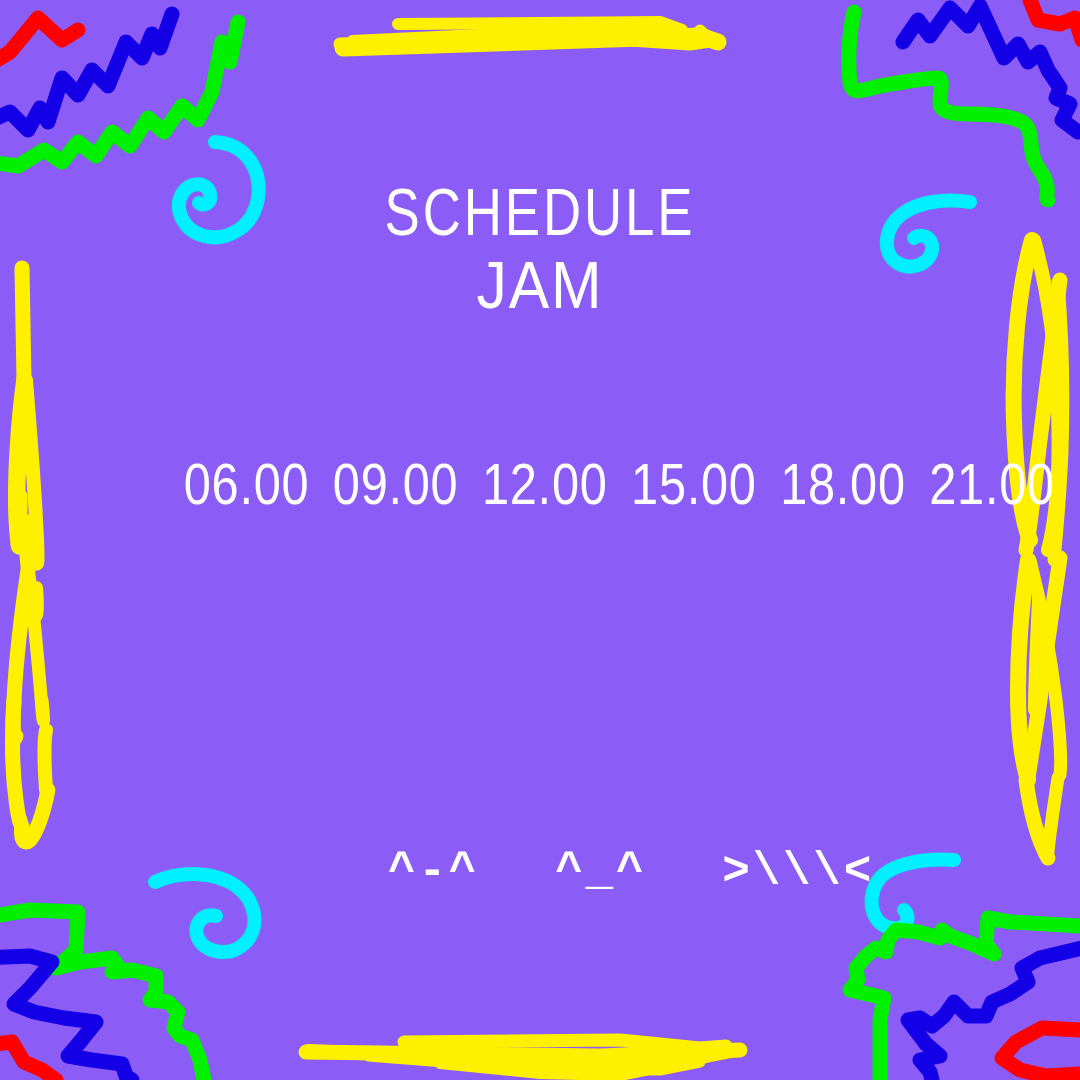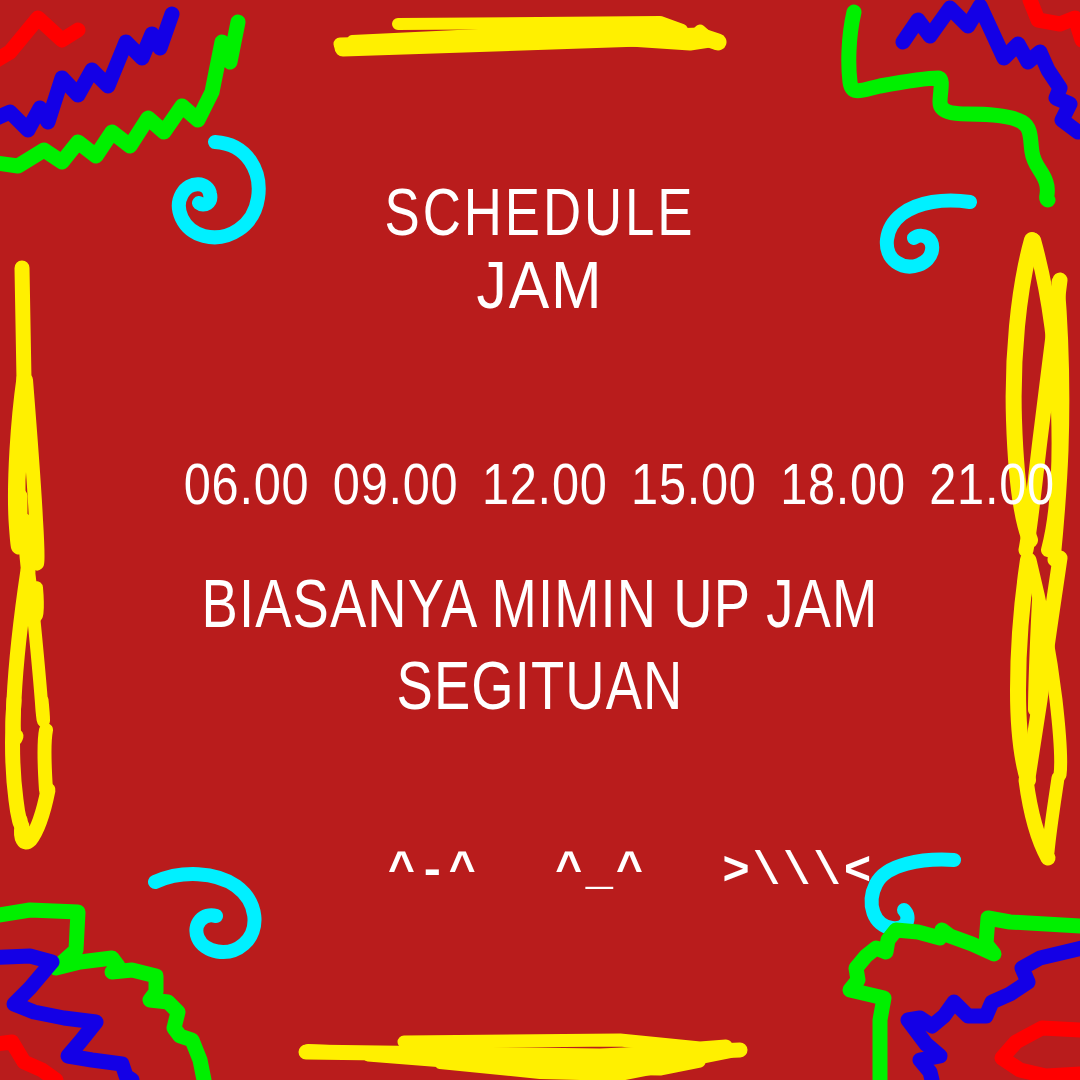--- a/index.html
+++ b/index.html
@@ -5,21 +5,21 @@
 <style>
   html, body {
     margin: 0;
     padding: 0;
     background: #000000;
   }
   #canvas {
     position: relative;
     width: 1080px;
     height: 1080px;
-    background: #b91c1c;
+    background: #8b5cf6;
     overflow: hidden;
     font-family: "Liberation Sans", sans-serif;
   }
   #doodle-layer {
     position: absolute;
     inset: 0;
     width: 1080px;
     height: 1080px;
     pointer-events: none;
   }
@@ -185,23 +185,19 @@
 
     <div id="title-block">
       <div class="txt title-line-1">SCHEDULE</div>
       <div class="txt title-line-2">JAM</div>
     </div>
 
     <div id="times-row" class="txt">
       <span class="time-chip">06.00</span><span class="time-chip">09.00</span><span class="time-chip">12.00</span><span class="time-chip">15.00</span><span class="time-chip">18.00</span><span class="time-chip">21.00</span>
     </div>
 
-    <div id="message-block">
-      <div class="txt msg-line">BIASANYA MIMIN UP JAM</div>
-      <div class="txt msg-line">SEGITUAN</div>
-    </div>
 
     <div id="emoticon-row" class="txt">
       <span class="emoticon">^-^</span><span class="emoticon">^_^</span><span class="emoticon">&gt;\\\&lt;</span>
     </div>
 
   </div>
 </div>
 
 </body></html>

